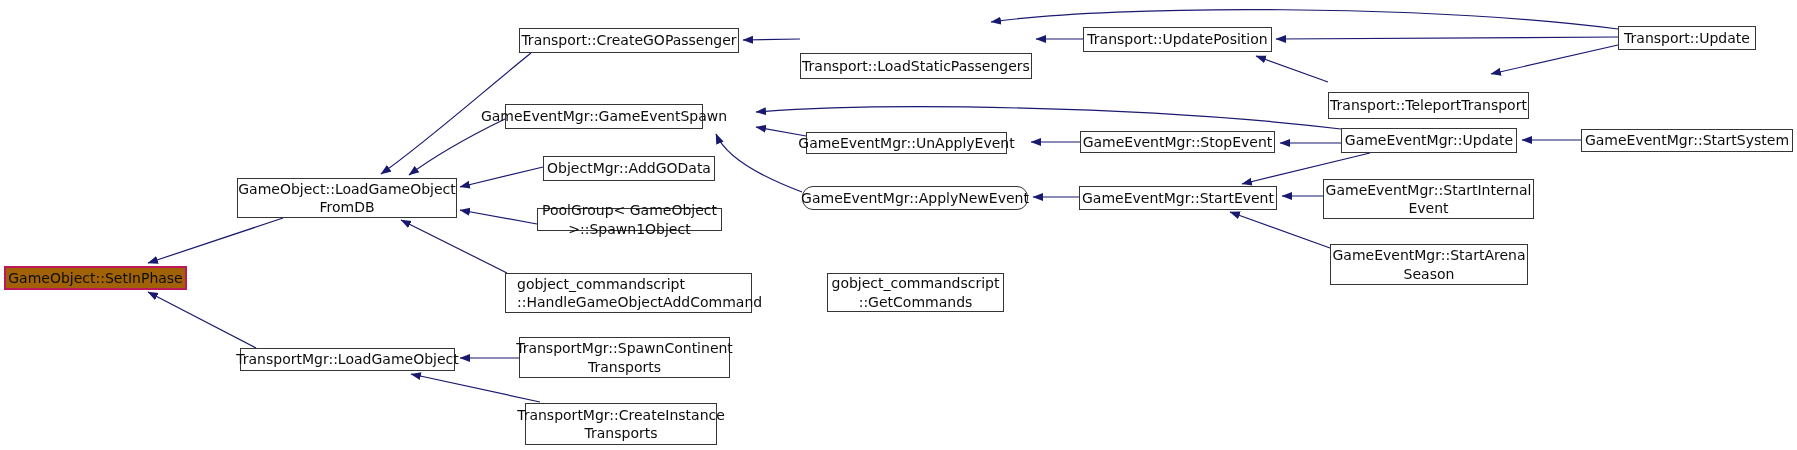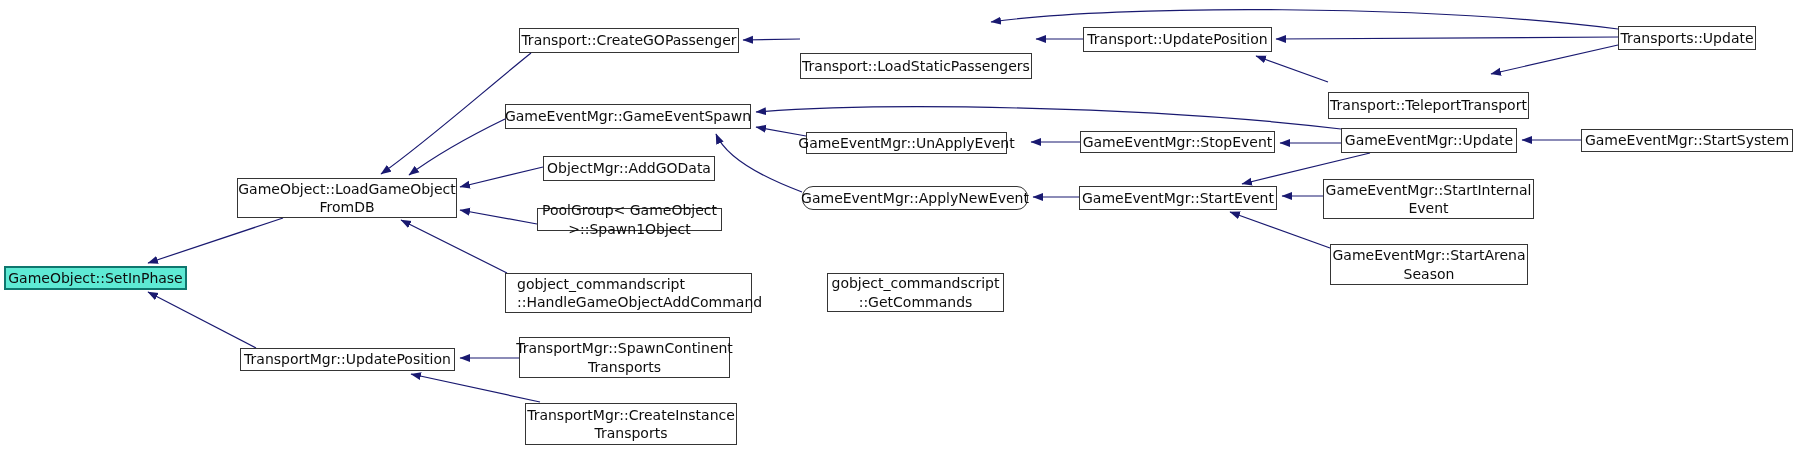--- a/index.html
+++ b/index.html
@@ -30,22 +30,22 @@
     font-size: 14px;
     line-height: 1.3;
     display: flex;
     align-items: center;
     justify-content: center;
     text-align: center;
     white-space: pre-line;
     cursor: pointer;
   }
   .node.highlight {
-    background: #5eead4;
-    border: 2px solid #0f766e;
+    background: #a16207;
+    border: 2px solid #be185d;
   }
   .node.align-left {
     justify-content: flex-start;
     text-align: left;
     padding-left: 11px;
   }
 </style>
 </head>
 <body>
 
@@ -80,37 +80,37 @@
       <path d="M1323,196 L1282,196" class="edge" marker-end="url(#arrow)"></path>
       <path d="M1330,248 L1230,212" class="edge" marker-end="url(#arrow)"></path>
       <path d="M519,358 L460,358" class="edge" marker-end="url(#arrow)"></path>
       <path d="M540,402 L411,374" class="edge" marker-end="url(#arrow)"></path>
     </svg>
   <div id="nodes-layer">
       <div class="node highlight" style="left: 4px; top: 266px; width: 183px; height: 24px;"><span>GameObject::SetInPhase</span></div>
       <div class="node" style="left: 237px; top: 178px; width: 220px; height: 40px;"><span>GameObject::LoadGameObject
 FromDB</span></div>
       <div class="node" style="left: 519px; top: 28px; width: 220px; height: 25px;"><span>Transport::CreateGOPassenger</span></div>
-      <div class="node" style="left: 505px; top: 104px; width: 246px; height: 25px;"><span>GameEventMgr::GameEventSpawn</span></div>
+      <div class="node" style="left: 505px; top: 104px; width: 198px; height: 25px;"><span>GameEventMgr::GameEventSpawn</span></div>
       <div class="node" style="left: 543px; top: 156px; width: 172px; height: 25px;"><span>ObjectMgr::AddGOData</span></div>
       <div class="node" style="left: 537px; top: 208px; width: 185px; height: 23px;"><span>PoolGroup&lt; GameObject
 &gt;::Spawn1Object</span></div>
       <div class="node align-left" style="left: 505px; top: 273px; width: 247px; height: 40px;"><span>gobject_commandscript
 ::HandleGameObjectAddCommand</span></div>
       <div class="node" style="left: 827px; top: 273px; width: 177px; height: 39px;"><span>gobject_commandscript
 ::GetCommands</span></div>
-      <div class="node" style="left: 240px; top: 348px; width: 215px; height: 23px;"><span>TransportMgr::UpdatePosition</span></div>
+      <div class="node" style="left: 240px; top: 348px; width: 215px; height: 23px;"><span>TransportMgr::LoadGameObject</span></div>
       <div class="node" style="left: 519px; top: 337px; width: 211px; height: 41px;"><span>TransportMgr::SpawnContinent
 Transports</span></div>
-      <div class="node" style="left: 525px; top: 403px; width: 212px; height: 42px;"><span>TransportMgr::CreateInstance
+      <div class="node" style="left: 525px; top: 403px; width: 192px; height: 42px;"><span>TransportMgr::CreateInstance
 Transports</span></div>
       <div class="node" style="left: 800px; top: 25px; width: 232px; height: 26px; margin-top: 28px;"><span>Transport::LoadStaticPassengers</span></div>
       <div class="node" style="left: 1083px; top: 27px; width: 189px; height: 25px;"><span>Transport::UpdatePosition</span></div>
       <div class="node" style="left: 1328px; top: 92px; width: 201px; height: 27px;"><span>Transport::TeleportTransport</span></div>
-      <div class="node" style="left: 1618px; top: 26px; width: 138px; height: 24px;"><span>Transports::Update</span></div>
+      <div class="node" style="left: 1618px; top: 26px; width: 138px; height: 24px;"><span>Transport::Update</span></div>
       <div class="node" style="left: 806px; top: 132px; width: 201px; height: 22px; text-align: center;"><span>GameEventMgr::UnApplyEvent</span></div>
       <div class="node" style="left: 802px; top: 186px; width: 226px; height: 24px; border-radius: 11px;"><span>GameEventMgr::ApplyNewEvent</span></div>
       <div class="node" style="left: 1080px; top: 131px; width: 195px; height: 22px;"><span>GameEventMgr::StopEvent</span></div>
       <div class="node" style="left: 1079px; top: 186px; width: 198px; height: 24px;"><span>GameEventMgr::StartEvent</span></div>
       <div class="node" style="left: 1341px; top: 128px; width: 176px; height: 25px;"><span>GameEventMgr::Update</span></div>
       <div class="node" style="left: 1581px; top: 129px; width: 212px; height: 23px;"><span>GameEventMgr::StartSystem</span></div>
       <div class="node" style="left: 1323px; top: 179px; width: 211px; height: 40px;"><span>GameEventMgr::StartInternal
 Event</span></div>
       <div class="node" style="left: 1330px; top: 244px; width: 198px; height: 41px;"><span>GameEventMgr::StartArena
 Season</span></div>

